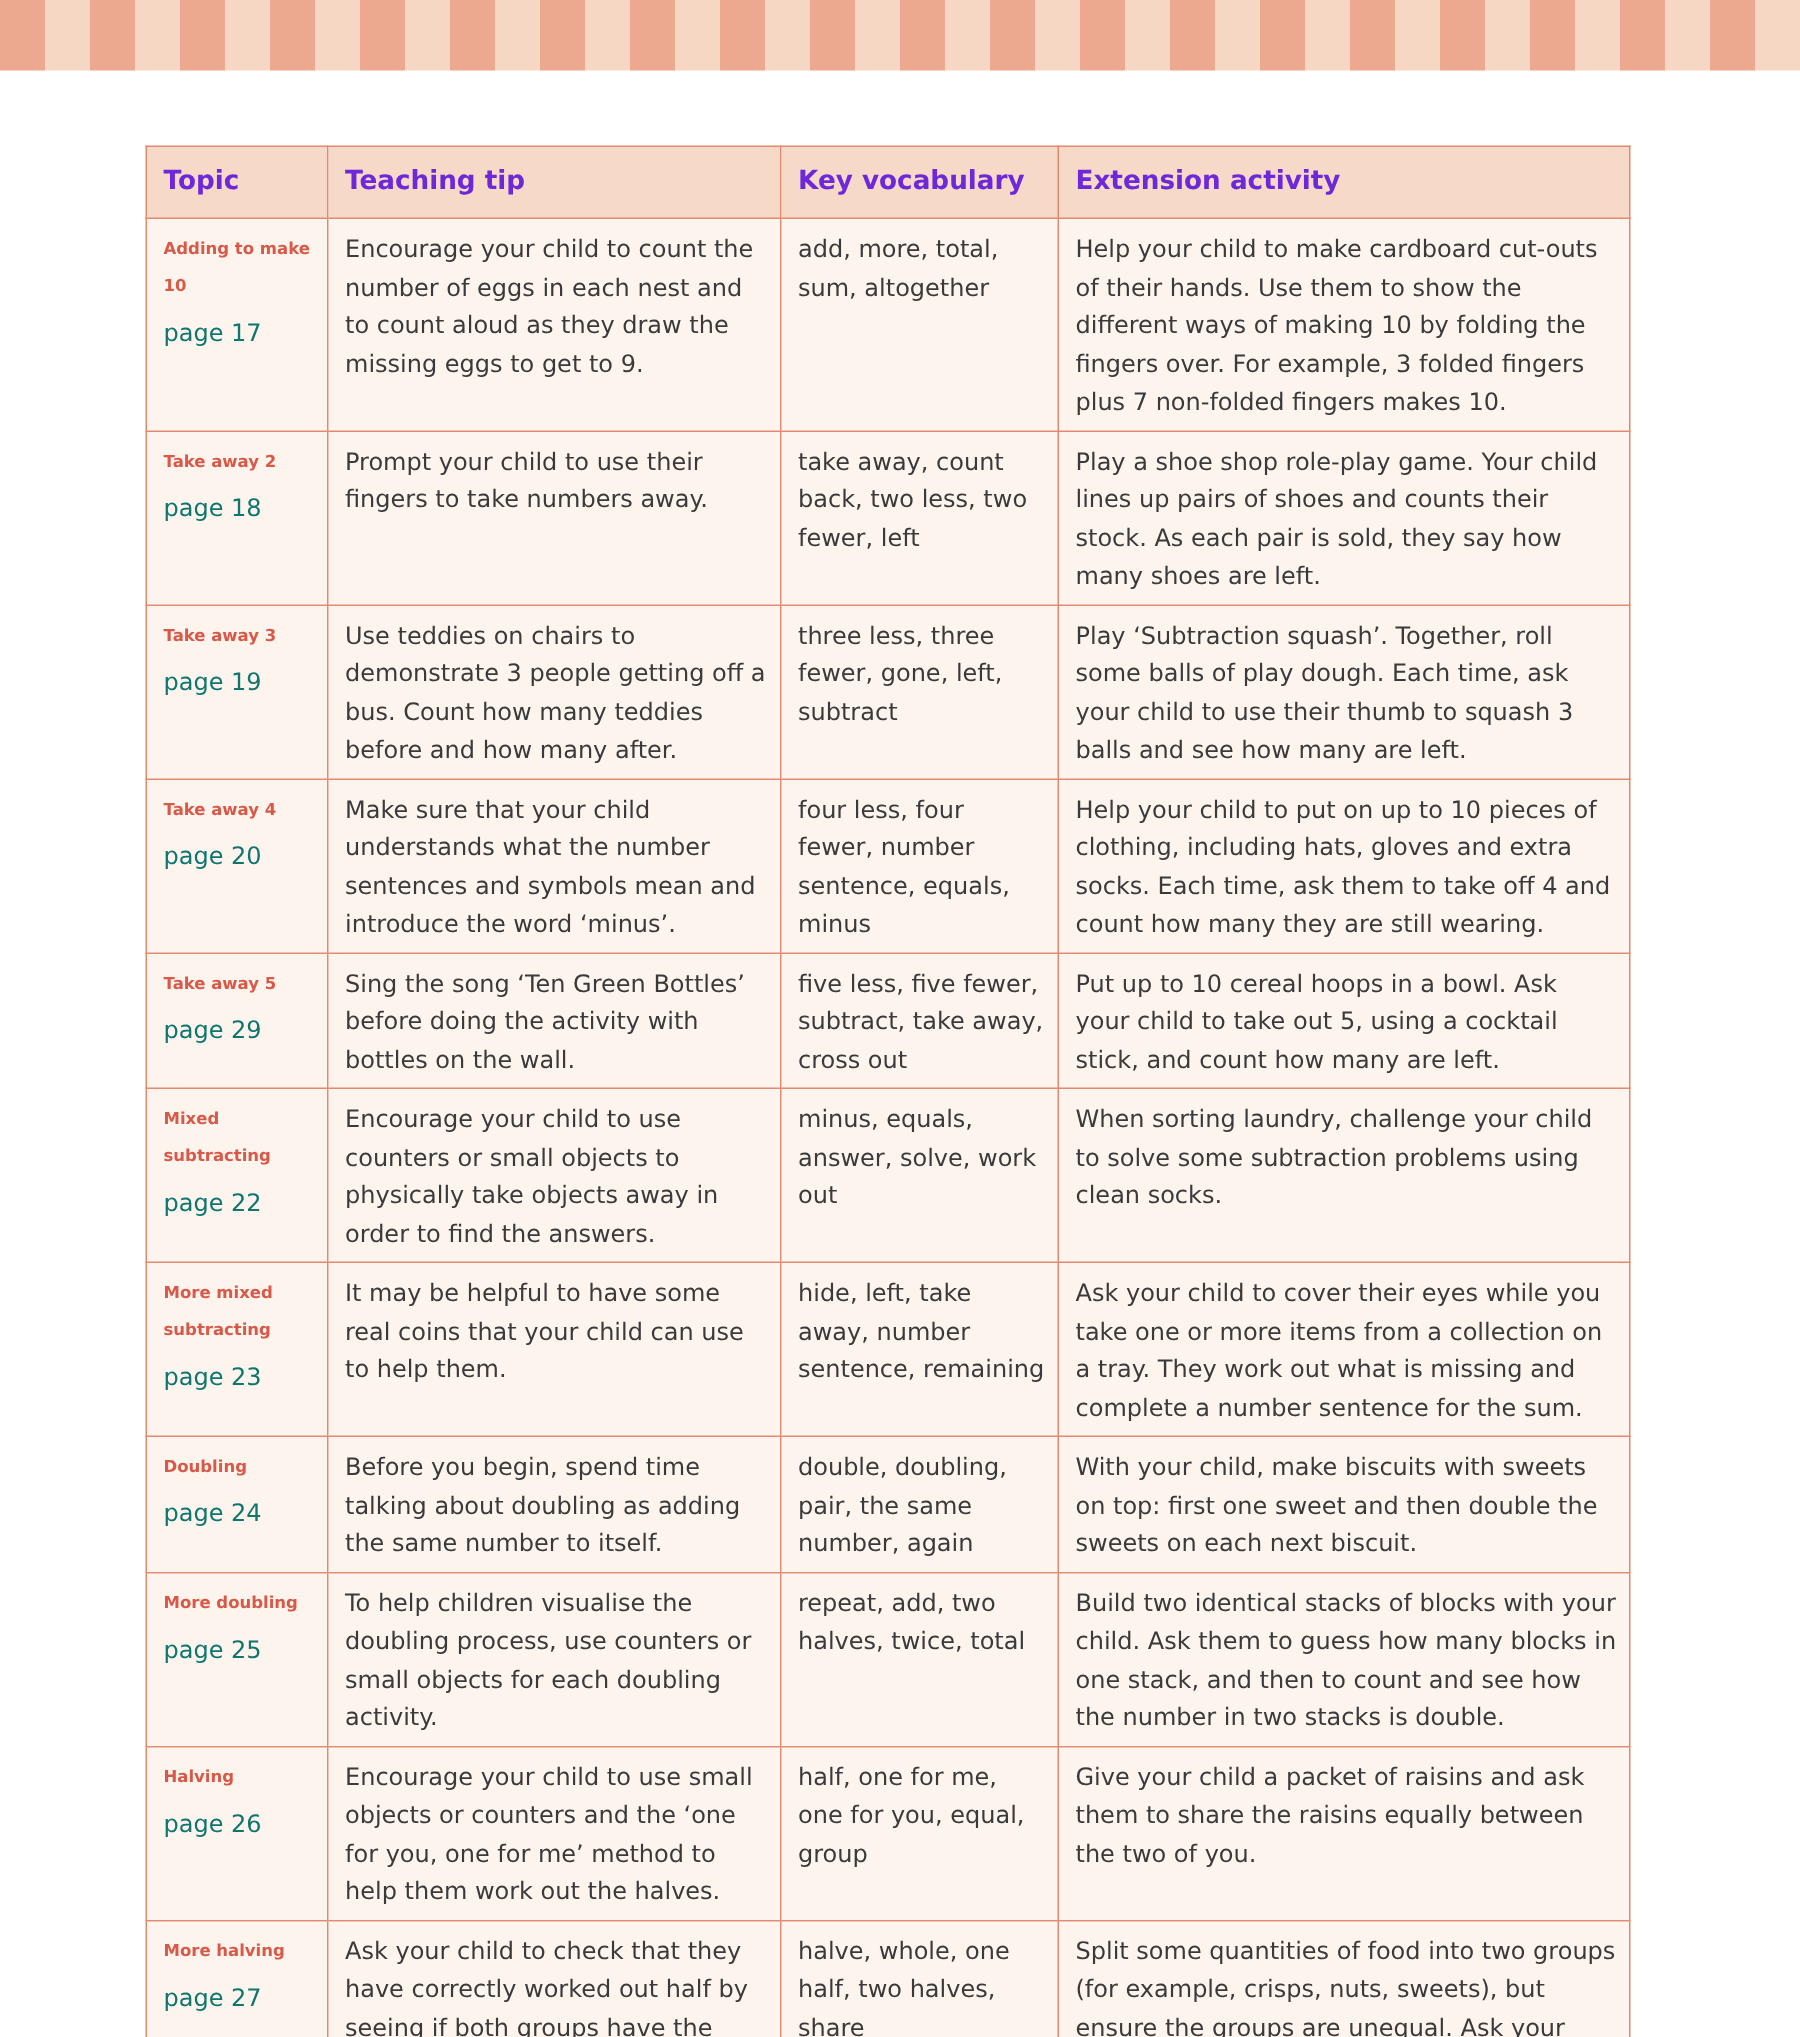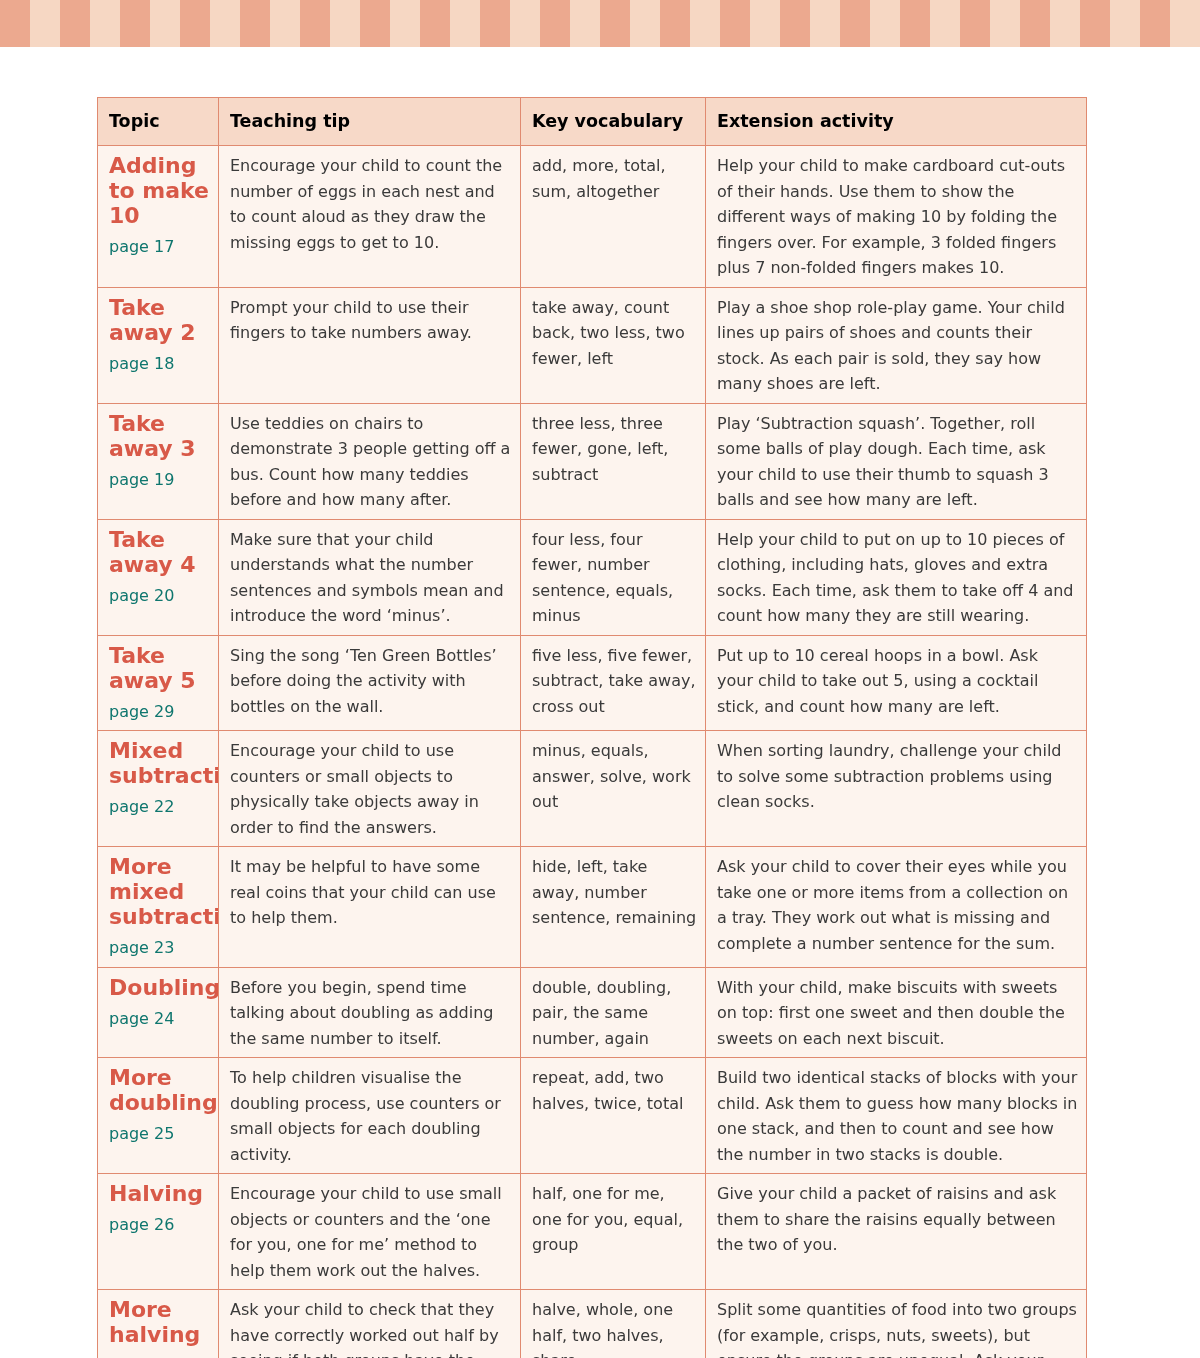--- a/index.html
+++ b/index.html
@@ -48,31 +48,31 @@
     text-align: left;
     padding: 7px 8px 6px 11px;
     font-size: 16px;
     line-height: 25.5px;
     overflow: hidden;
   }
   thead th {
     background: var(--header-bg);
     font-weight: 700;
     font-size: 17.5px;
-    color: #000000;
+    color: #6d28d9;
     height: 43px;
     vertical-align: middle;
     padding-top: 2px; padding-bottom: 2px;
   }
   tbody td { background: var(--cell-bg); }
 
   .topic-title {
     color: var(--topic-color);
     font-weight: 700;
-    font-size: 22px;
+    font-size: 11px;
     line-height: 25px;
   }
   .page-label {
     margin-top: 6px;
     color: #0f766e;
     font-weight: 400;
   }
 
   
   tbody tr:nth-child(1)  { height: 135px; }
@@ -107,21 +107,21 @@
         <th>Key vocabulary</th>
         <th>Extension activity</th>
       </tr>
     </thead>
     <tbody id="rows-body">
   <tr>
     <td>
       <div class="topic-title">Adding to make 10</div>
       <div class="page-label">page 17</div>
     </td>
-    <td>Encourage your child to count the number of eggs in each nest and to count aloud as they draw the missing eggs to get to 10.</td>
+    <td>Encourage your child to count the number of eggs in each nest and to count aloud as they draw the missing eggs to get to 9.</td>
     <td>add, more, total, sum, altogether</td>
     <td>Help your child to make cardboard cut-outs of their hands. Use them to show the different ways of making 10 by folding the fingers over. For example, 3 folded fingers plus 7 non-folded fingers makes 10.</td>
   </tr>
 
   <tr>
     <td>
       <div class="topic-title">Take away 2</div>
       <div class="page-label">page 18</div>
     </td>
     <td>Prompt your child to use their fingers to take numbers away.</td>

